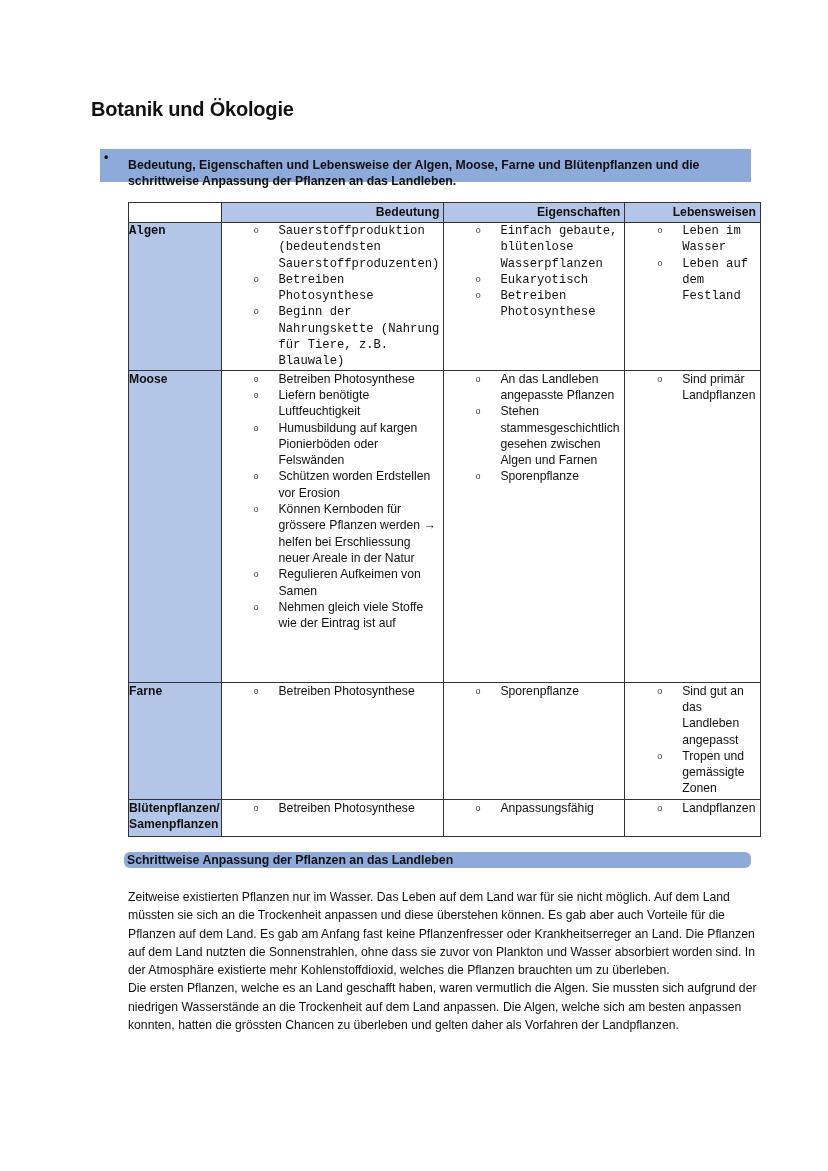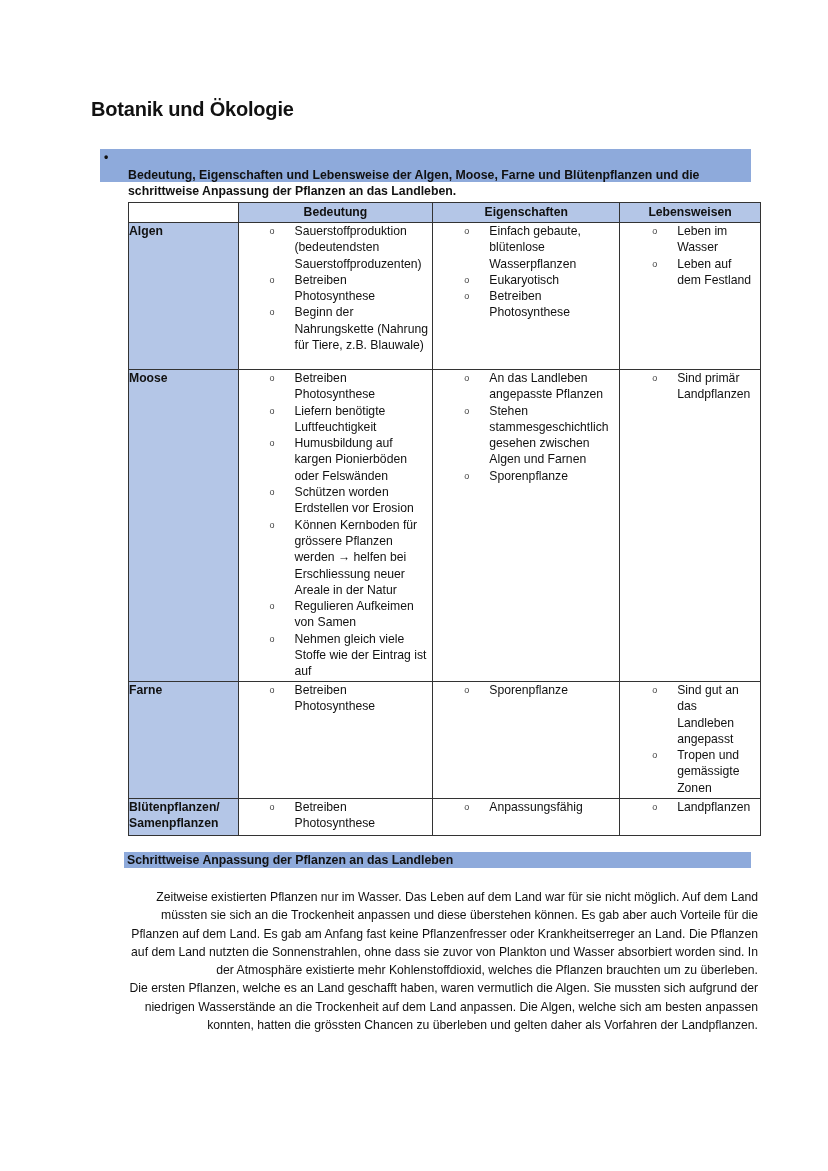--- a/index.html
+++ b/index.html
@@ -10,57 +10,57 @@
   .title {
     position: absolute; left: 79px; top: 98px;
     font-size: 20px; font-weight: bold; letter-spacing: -0.2px; margin-left: 12px;
   }
   .banner {
     position: absolute; left: 100px; top: 149px; width: 651px; height: 33px;
     background: #8eaadb; font-size: 12.3px; font-weight: bold; line-height: 16px;
     box-sizing: border-box; padding: 0 0 0 28px;
   }
   .banner .bullet { position: absolute; left: 4px; top: 0; }
-  .banner .txt { display: block; padding-top: 18px; }
+  .banner .txt { display: block; padding-top: 8px; }
 
   table.main {
     position: absolute; left: 128px; top: 202px; width: 633px;
     border-collapse: collapse; font-size: 12.2px; line-height: 16.3px;
   }
   table.main td, table.main th {
     border: 1px solid #333; vertical-align: top; padding: 0;
   }
   table.main th {
-    background: #b4c6e7; text-align: center; font-weight: bold; padding: 1px 4px; height: 17px;
+    background: #b4c6e7; text-align: right; font-weight: bold; padding: 1px 4px; height: 17px;
   }
   table.main th.empty { background: #ffffff; }
   td.rowhead {
     background: #b4c6e7; font-weight: bold; padding: 1px 7px; width: 95px;
   }
   col.c1 { width: 110px; } col.c2 { width: 195px; } col.c3 { width: 187px; } col.c4 { width: 141px; }
   ul.blist { list-style: none; margin: 0; padding: 0; }
   ul.blist li { position: relative; }
   .col-bed ul.blist li { padding-left: 56px; padding-right: 4px; }
   .col-bed .mk { left: 31px; }
   .col-eig ul.blist li { padding-left: 56px; padding-right: 4px; }
   .col-eig .mk { left: 31px; }
   .col-leb ul.blist li { padding-left: 57px; padding-right: 4px; }
   .col-leb .mk { left: 32px; }
   .mk { position: absolute; top: 0; font-size: 9px; color: #444; }
 
   .section2 {
     position: absolute; left: 124px; top: 852px; width: 627px; height: 16px;
     background: #8eaadb; font-size: 12.3px; font-weight: bold; line-height: 16px;
-    padding-left: 3px; box-sizing: border-box;
+    padding-left: 3px; box-sizing: border-box; border-radius: 6px;
   }
   .para {
     position: absolute; left: 128px; top: 888px; width: 630px;
     font-size: 12.2px; line-height: 18.3px;
   }
-  .para p { margin: 0; text-align: right; }
+  .para p { margin: 0; }
 </style>
 </head>
 <body>
 
 <div class="title">Botanik und Ökologie</div>
 
 <div class="banner">
   <span class="bullet">•</span>
   <span class="txt">Bedeutung, Eigenschaften und Lebensweise der Algen, Moose, Farne und Blütenpflanzen und die schrittweise Anpassung der Pflanzen an das Landleben.</span>
 </div>
@@ -74,21 +74,21 @@
     </colgroup>
   <thead>
     <tr>
       <th class="empty"></th>
       <th>Bedeutung</th>
       <th>Eigenschaften</th>
       <th>Lebensweisen</th>
     </tr>
   </thead>
   <tbody id="tbody">
-      <tr style="height: 147px;">
+      <tr style="height: 147px; font-family: Liberation Mono, monospace;">
         <td class="rowhead">Algen</td>
         <td class="col-bed">
           <ul class="blist">
             <li><span class="mk">o</span><span>Sauerstoffproduktion (bedeutendsten Sauerstoffproduzenten)</span></li>
             <li><span class="mk">o</span><span>Betreiben Photosynthese</span></li>
             <li><span class="mk">o</span><span>Beginn der Nahrungskette (Nahrung für Tiere, z.B. Blauwale)</span></li>
           </ul>
         </td>
         <td class="col-eig">
           <ul class="blist">

